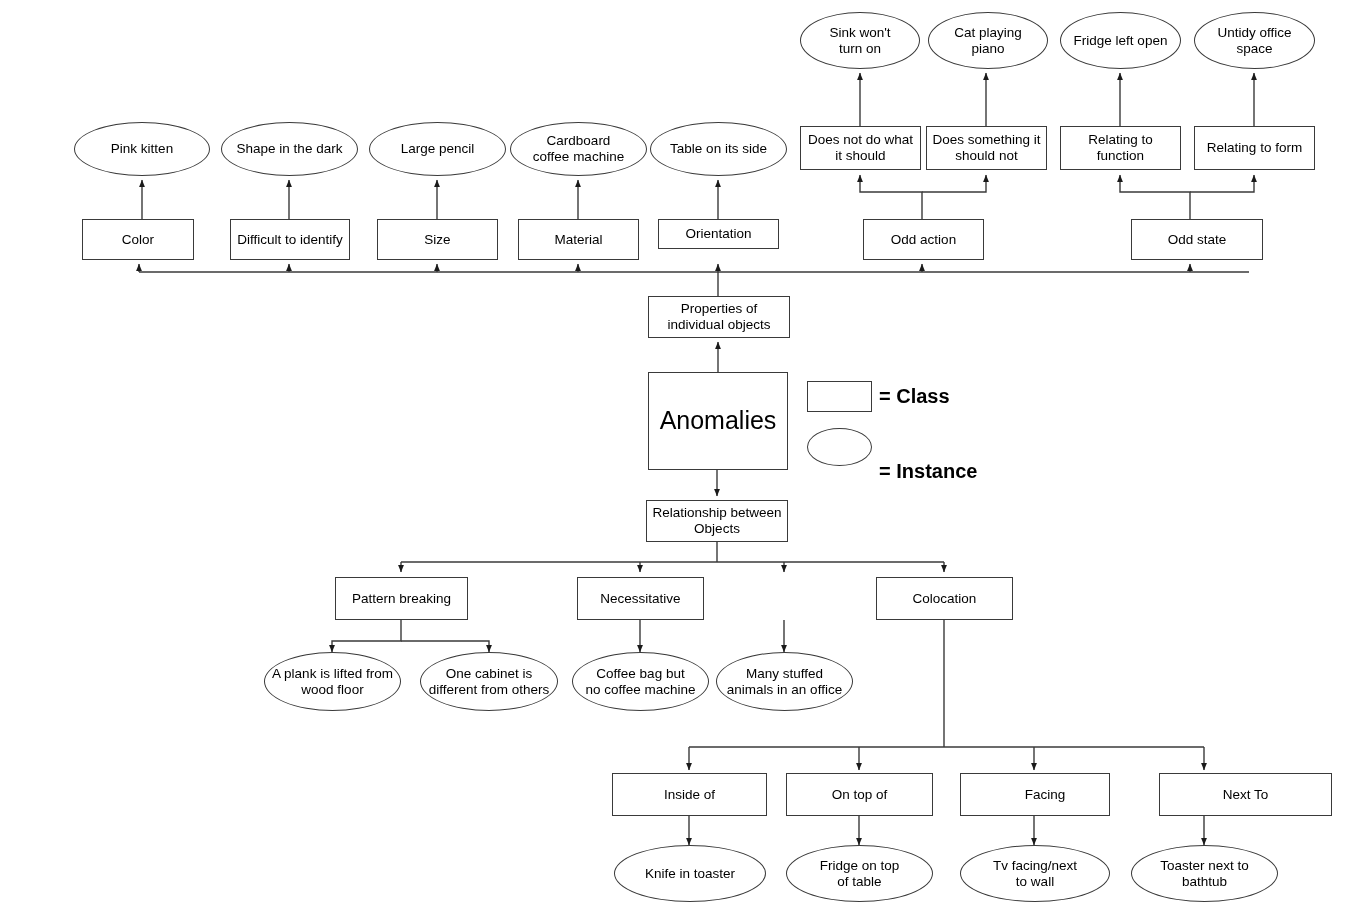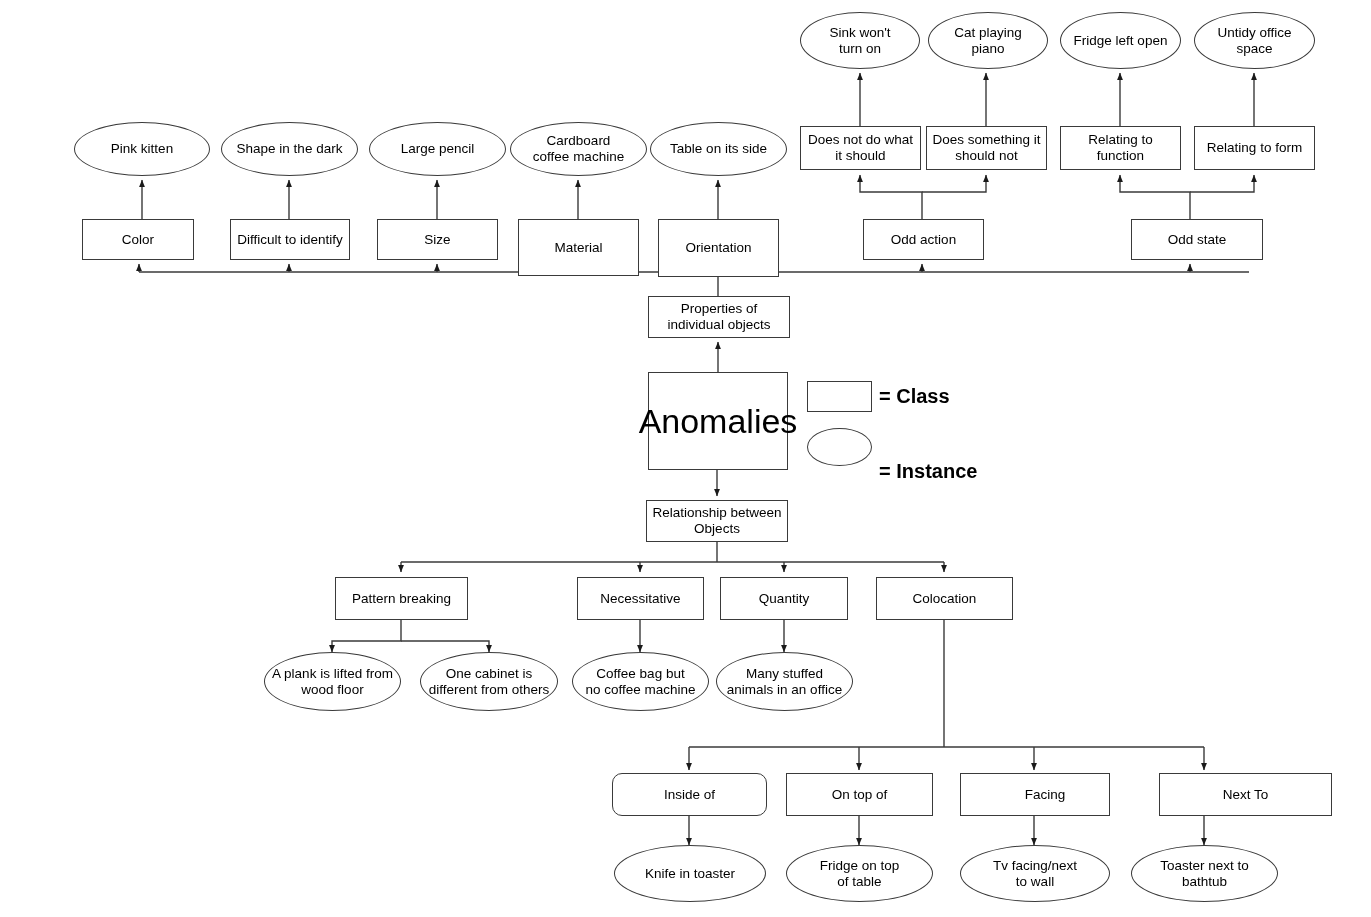--- a/index.html
+++ b/index.html
@@ -39,21 +39,21 @@
   .cls {
     border: 1px solid #3a3a3a;
     font-size: 13.5px;
   }
   .inst {
     border: 1px solid #3a3a3a;
     border-radius: 50%;
     font-size: 13.5px;
   }
   .root {
-    font-size: 34px;
+    font-size: 25px;
     border: 1px solid #3a3a3a;
   }
   .legend-label {
     position: absolute;
     font-size: 20px;
     font-weight: bold;
     color: #000;
     display: flex;
     align-items: center;
     white-space: nowrap;
@@ -146,24 +146,24 @@
 
   <div class="node cls" style="left:82px; top:219px; width:112px; height:41px;">
     <span>Color</span>
   </div>
   <div class="node cls" style="left:230px; top:219px; width:120px; height:41px;">
     <span>Difficult to identify</span>
   </div>
   <div class="node cls" style="left:377px; top:219px; width:121px; height:41px;">
     <span>Size</span>
   </div>
-  <div class="node cls" style="left:518px; top:219px; width:121px; height:57px;">
+  <div class="node cls" style="left:518px; top:219px; width:121px; height:41px;">
     <span>Material</span>
   </div>
-  <div class="node cls" style="left:658px; top:219px; width:121px; height:58px;">
+  <div class="node cls" style="left:658px; top:219px; width:121px; height:30px;">
     <span>Orientation</span>
   </div>
   <div class="node cls" style="left:863px; top:219px; width:121px; height:41px;text-align:center;">
     <span>Odd action</span>
   </div>
   <div class="node cls" style="left:1131px; top:219px; width:132px; height:41px;">
     <span>Odd state</span>
   </div>
 
   <div class="node inst" style="left:74px; top:122px; width:136px; height:54px;">
@@ -212,41 +212,38 @@
   <div class="legend-label" style="left:879px; top:381px; height:31px;">= Class</div>
   <div class="node inst" style="left:807px; top:428px; width:65px; height:38px;"></div>
   <div class="legend-label" style="left:879px; top:452px; height:38px;">= Instance</div>
 
   <div class="node cls" style="left:335px; top:577px; width:133px; height:43px;text-align:center;">
     <span>Pattern breaking</span>
   </div>
   <div class="node cls" style="left:577px; top:577px; width:127px; height:43px;">
     <span>Necessitative</span>
   </div>
-  <div class="node cls" style="left:720px; top:577px; width:128px; height:43px;">
-    <span>Quantity</span>
-  </div>
   <div class="node cls" style="left:876px; top:577px; width:137px; height:43px;">
     <span>Colocation</span>
   </div>
 
   <div class="node inst" style="left:264px; top:652px; width:137px; height:59px;">
     <span class="ml">A plank is lifted from<br>wood floor</span>
   </div>
   <div class="node inst" style="left:420px; top:652px; width:138px; height:59px;">
     <span class="ml">One cabinet is<br>different from others</span>
   </div>
   <div class="node inst" style="left:572px; top:652px; width:137px; height:59px;">
     <span class="ml">Coffee bag but<br>no coffee machine</span>
   </div>
   <div class="node inst" style="left:716px; top:652px; width:137px; height:59px;">
     <span class="ml">Many stuffed<br>animals in an office</span>
   </div>
 
-  <div class="node cls" style="left:612px; top:773px; width:155px; height:43px;border-radius:10px;">
+  <div class="node cls" style="left:612px; top:773px; width:155px; height:43px;">
     <span>Inside of</span>
   </div>
   <div class="node cls" style="left:786px; top:773px; width:147px; height:43px;">
     <span>On top of</span>
   </div>
   <div class="node cls" style="left:960px; top:773px; width:150px; height:43px;padding-left:20px;">
     <span>Facing</span>
   </div>
   <div class="node cls" style="left:1131px; top:773px; width:173px; height:43px;margin-left:28px;">
     <span>Next To</span>

